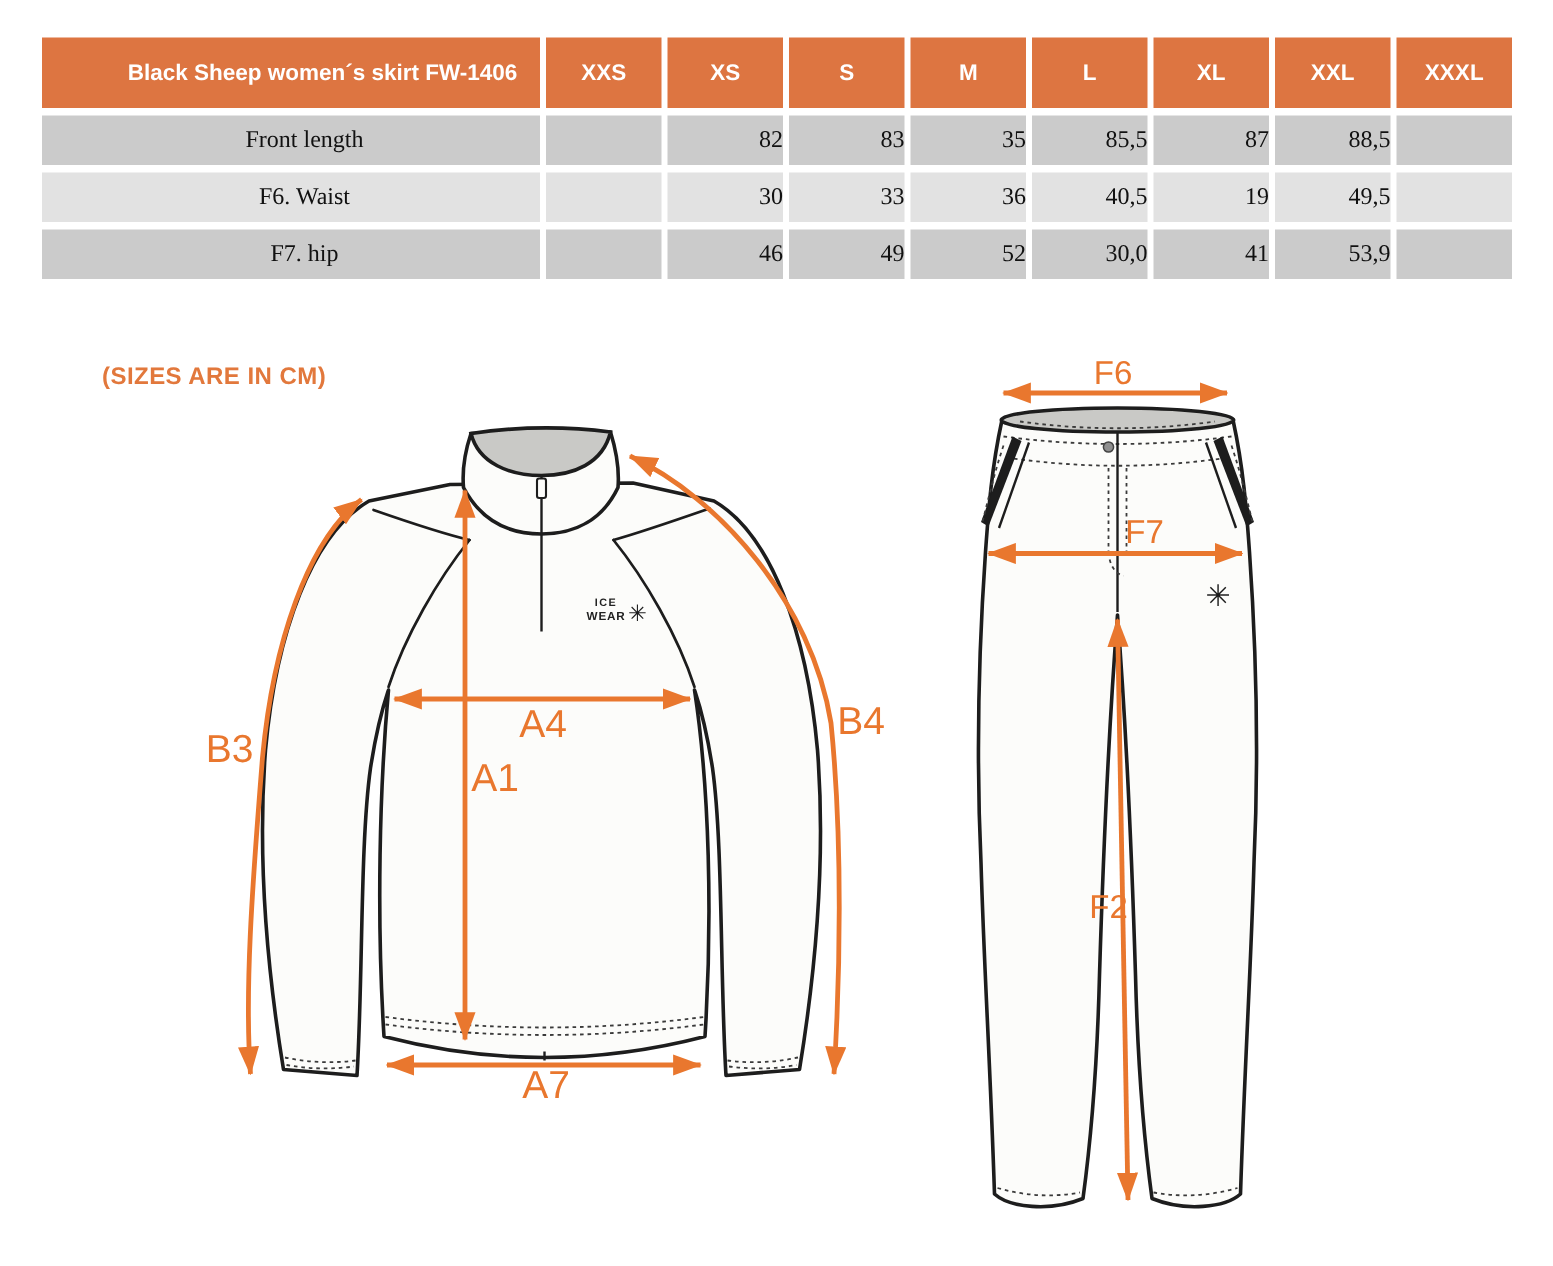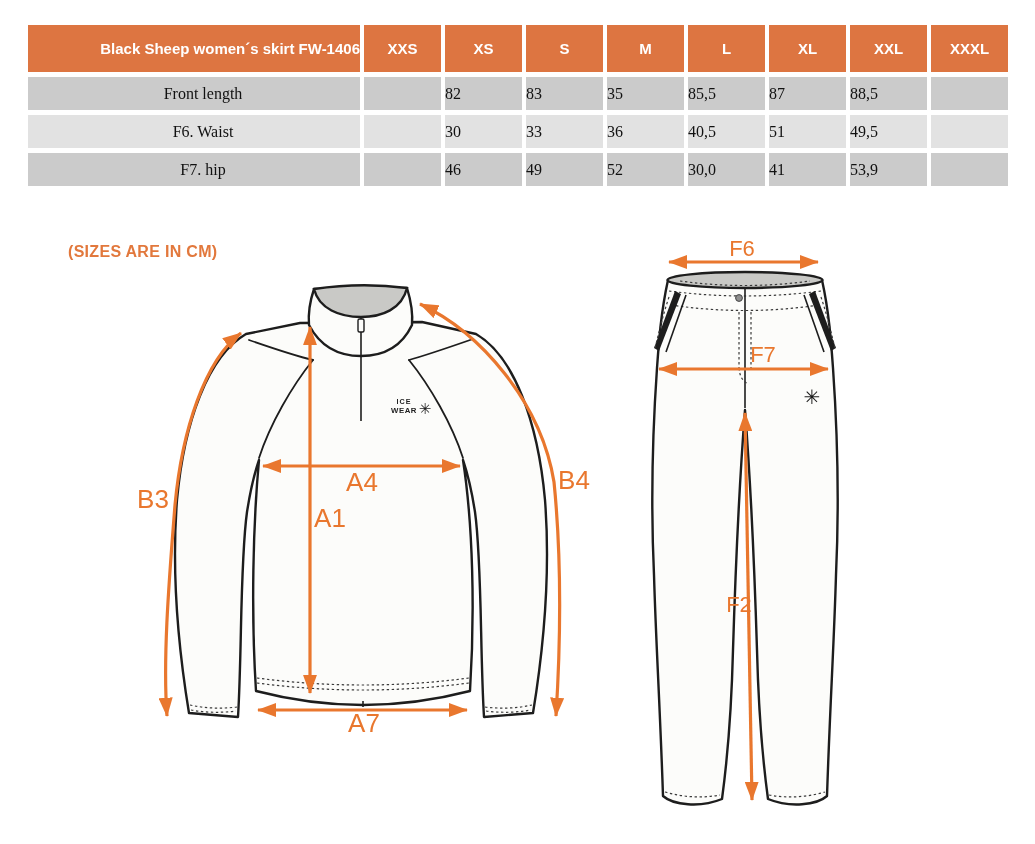--- a/index.html
+++ b/index.html
@@ -7,24 +7,24 @@
          font-family:"Liberation Sans",sans-serif;}
 
   
   table.size-table{position:absolute;left:24px;top:20px;border-collapse:separate;
                    border-spacing:4px 5px;table-layout:fixed;}
   table.size-table th,table.size-table td{padding:0;}
   table.size-table col.c-prod{width:332px;}
   table.size-table col.c-size{width:77px;}
   table.size-table thead th{background:#DD7541;color:#ffffff;height:47px;
       font:bold 15px "Liberation Sans",sans-serif;vertical-align:middle;}
-  table.size-table thead th.prod{text-align:right;padding-left:42px;}
+  table.size-table thead th.prod{text-align:center;padding-left:42px;}
   table.size-table tbody th{font:16px "Liberation Serif",serif;font-weight:400;color:#111;
       text-align:center;padding-left:18px;height:30px;vertical-align:middle;}
-  table.size-table tbody td{font:16px "Liberation Serif",serif;color:#111;text-align:left;
+  table.size-table tbody td{font:16px "Liberation Serif",serif;color:#111;text-align:right;
       height:33px;vertical-align:middle;}
   table.size-table tbody tr.shade-a th,table.size-table tbody tr.shade-a td{background:#CBCBCB;}
   table.size-table tbody tr.shade-b th,table.size-table tbody tr.shade-b td{background:#E2E2E2;}
 
   
   .cm-note{position:absolute;left:68px;top:201px;font:600 16px "Liberation Sans",sans-serif;
            color:#E2783C;letter-spacing:.3px;margin-top:42px;}
 
   
   svg.drawing{position:absolute;left:0;top:0;}
@@ -85,21 +85,21 @@
         <td>88,5</td>
         <td></td>
       </tr>
       <tr class="shade-b">
         <th>F6. Waist</th>
         <td></td>
         <td>30</td>
         <td>33</td>
         <td>36</td>
         <td>40,5</td>
-        <td>51</td>
+        <td>19</td>
         <td>49,5</td>
         <td></td>
       </tr>
       <tr class="shade-a">
         <th>F7. hip</th>
         <td></td>
         <td>46</td>
         <td>49</td>
         <td>52</td>
         <td>30,0</td>

